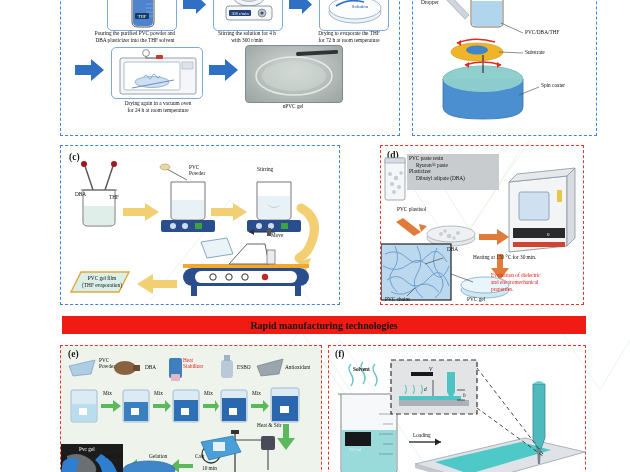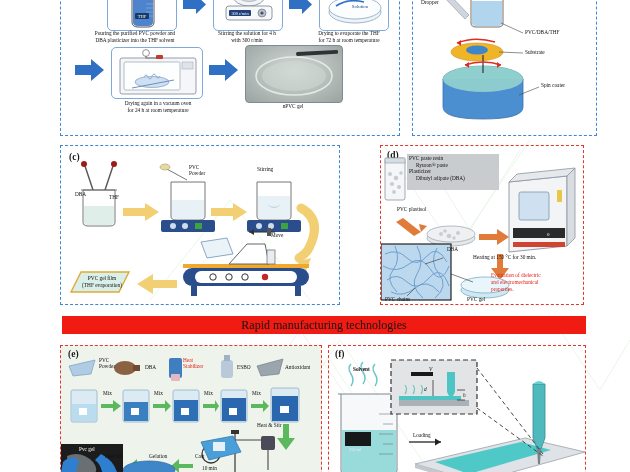--- a/index.html
+++ b/index.html
@@ -26,21 +26,21 @@
 
   .card{position:absolute;box-sizing:border-box;border:1px solid #7fa9dc;border-radius:5px;background:#fff;}
   .photo{position:absolute;border-radius:4px;}
 
   
   .barr{position:absolute;}
   .barr svg{display:block;}
 
   
   .banner{position:absolute;background:#f01b13;display:flex;align-items:center;justify-content:center;}
-  .banner span{font-size:12px;color:#141414;font-family:"Liberation Serif",serif;}
+  .banner span{font-size:10px;color:#141414;font-family:"Liberation Serif",serif;font-weight:bold;}
 </style>
 </head>
 <body>
 
 <div class="fig">
 
   <div class="wm">
     <svg viewBox="0 0 630 472" preserveAspectRatio="none">
       <g stroke="#bfe3bf" stroke-width="1" fill="none">
         <path d="M200 472 L300 330 L400 472"></path>

